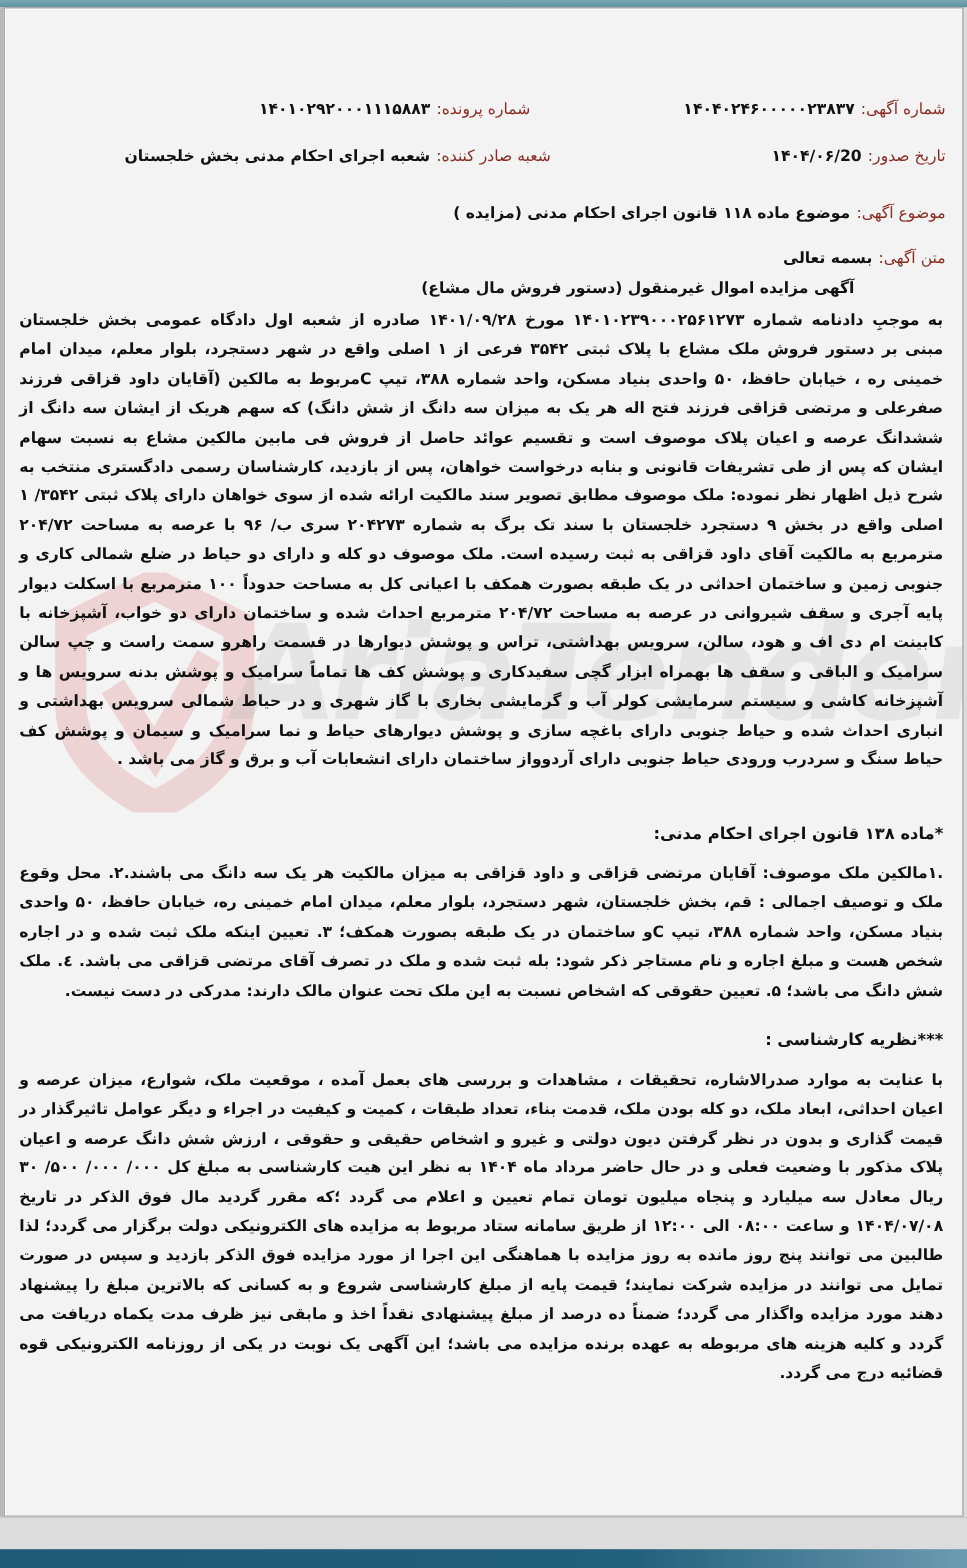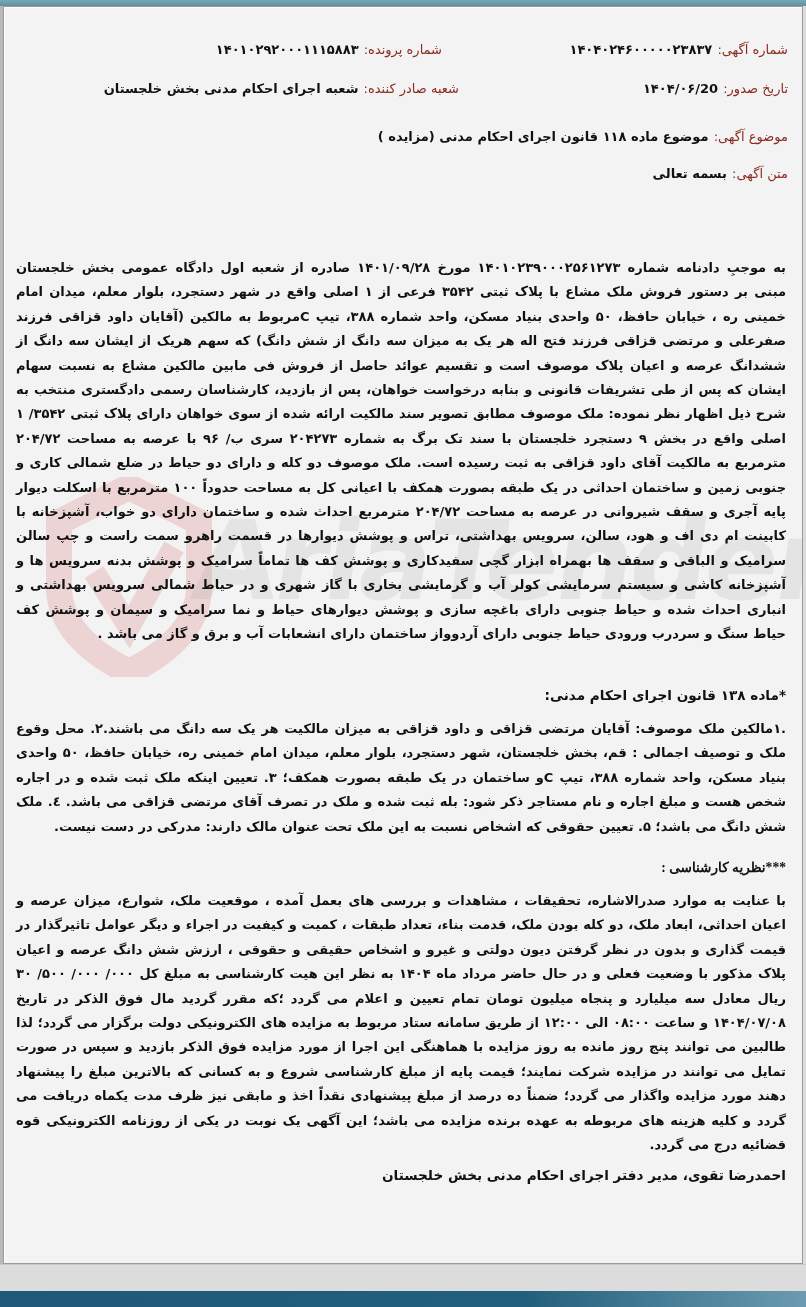--- a/index.html
+++ b/index.html
@@ -59,20 +59,21 @@
     }
     .value {
       color: #111;
       font-weight: bold;
       font-size: 13px;
     }
     .meta-row {
       position: absolute;
       white-space: nowrap;
       direction: rtl;
+      margin-top: 41px;
     }
     .body-text {
       position: absolute;
       right: 18px;
       width: 770px;
       font-size: 13px;
       font-weight: bold;
       line-height: 24.4px;
       text-align: justify;
       text-align-last: right;
@@ -154,27 +155,29 @@
 
     <div class="meta-row" style="right:16px; top:119px;">
       <span class="label">موضوع آگهی:</span>
       <span class="value">موضوع ماده ۱۱۸ قانون اجرای احکام مدنی (مزایده )</span>
     </div>
 
     <div class="meta-row" style="right:16px; top:156px;">
       <span class="label">متن آگهی:</span>
       <span class="value">بسمه تعالی</span>
     </div>
+    <div class="meta-row" style="right:92px; top:181px;">
+      <span class="value">آگهی مزایده اموال غیرمنقول (دستور فروش مال مشاع)</span>
+    </div>
 
     <div class="body-text" style="top:249px;">به موجبِ دادنامه شماره ۱۴۰۱۰۲۳۹۰۰۰۲۵۶۱۲۷۳ مورخ ۱۴۰۱/۰۹/۲۸ صادره از شعبه اول دادگاه عمومی بخش خلجستان مبنی بر دستور فروش ملک مشاع با پلاک ثبتی ۳۵۴۲ فرعی از ۱ اصلی واقع در شهر دستجرد، بلوار معلم، میدان امام خمینی ره ، خیابان حافظ، ۵۰ واحدی بنیاد مسکن، واحد شماره ۳۸۸، تیپ Cمربوط به مالکین (آقایان داود قزاقی فرزند صفرعلی و مرتضی قزاقی فرزند فتح اله هر یک به میزان سه دانگ از شش دانگ) که سهم هریک از ایشان سه دانگ از ششدانگ عرصه و اعیان پلاک موصوف است و تقسیم عوائد حاصل از فروش فی مابین مالکین مشاع به نسبت سهام ایشان که پس از طی تشریفات قانونی و بنابه درخواست خواهان، پس از بازدید، کارشناسان رسمی دادگستری منتخب به شرح ذیل اظهار نظر نموده: ملک موصوف مطابق تصویر سند مالکیت ارائه شده از سوی خواهان دارای پلاک ثبتی ۳۵۴۲/ ۱ اصلی واقع در بخش ۹ دستجرد خلجستان با سند تک برگ به شماره ۲۰۴۲۷۳ سری ب/ ۹۶ با عرصه به مساحت ۲۰۴/۷۲ مترمربع به مالکیت آقای داود قزاقی به ثبت رسیده است. ملک موصوف دو کله و دارای دو حیاط در ضلع شمالی کاری و جنوبی زمین و ساختمان احداثی در یک طبقه بصورت همکف با اعیانی کل به مساحت حدوداً ۱۰۰ مترمربع با اسکلت دیوار پایه آجری و سقف شیروانی در عرصه به مساحت ۲۰۴/۷۲ مترمربع احداث شده و ساختمان دارای دو خواب، آشپزخانه با کابینت ام دی اف و هود، سالن، سرویس بهداشتی، تراس و پوشش دیوارها در قسمت راهرو سمت راست و چپ سالن سرامیک و الباقی و سقف ها بهمراه ابزار گچی سفیدکاری و پوشش کف ها تماماً سرامیک و پوشش بدنه سرویس ها و آشپزخانه کاشی و سیستم سرمایشی کولر آب و گرمایشی بخاری با گاز شهری و در حیاط شمالی سرویس بهداشتی و انباری احداث شده و حیاط جنوبی دارای باغچه سازی و پوشش دیوارهای حیاط و نما سرامیک و سیمان و پوشش کف حیاط سنگ و سردرب ورودی حیاط جنوبی دارای آردوواز ساختمان دارای انشعابات آب و برق و گاز می باشد .</div>
 
     <div class="heading-line" style="top:680px;">*ماده ۱۳۸ قانون اجرای احکام مدنی:</div>
     <div class="body-text" style="top:710px;">.۱مالکین ملک موصوف: آقایان مرتضی قزاقی و داود قزاقی به میزان مالکیت هر یک سه دانگ می باشند.۲. محل وقوع ملک و توصیف اجمالی : قم، بخش خلجستان، شهر دستجرد، بلوار معلم، میدان امام خمینی ره، خیابان حافظ، ۵۰ واحدی بنیاد مسکن، واحد شماره ۳۸۸، تیپ Cو ساختمان در یک طبقه بصورت همکف؛ ۳. تعیین اینکه ملک ثبت شده و در اجاره شخص هست و مبلغ اجاره و نام مستاجر ذکر شود: بله ثبت شده و ملک در تصرف آقای مرتضی قزاقی می باشد. ٤. ملک شش دانگ می باشد؛ ۵. تعیین حقوقی که اشخاص نسبت به این ملک تحت عنوان مالک دارند: مدرکی در دست نیست.</div>
 
-    <div class="heading-line" style="top:852px;font-family:Liberation Serif, serif;">***نظریه کارشناسی :</div>
+    <div class="heading-line" style="top:852px;">***نظریه کارشناسی :</div>
     <div class="body-text" style="top:882px;">با عنایت به موارد صدرالاشاره، تحقیقات ، مشاهدات و بررسی های بعمل آمده ، موقعیت ملک، شوارع، میزان عرصه و اعیان احداثی، ابعاد ملک، دو کله بودن ملک، قدمت بناء، تعداد طبقات ، کمیت و کیفیت در اجراء و دیگر عوامل تاثیرگذار در قیمت گذاری و بدون در نظر گرفتن دیون دولتی و غیرو و اشخاص حقیقی و حقوقی ، ارزش شش دانگ عرصه و اعیان پلاک مذکور با وضعیت فعلی و در حال حاضر مرداد ماه ۱۴۰۴ به نظر این هیت کارشناسی به مبلغ کل ۰۰۰/ ۰۰۰/ ۵۰۰/ ۳۰ ریال معادل سه میلیارد و پنجاه میلیون تومان تمام تعیین و اعلام می گردد ؛که مقرر گردید مال فوق الذکر در تاریخ ۱۴۰۴/۰۷/۰۸ و ساعت ۰۸:۰۰ الی ۱۲:۰۰ از طریق سامانه ستاد مربوط به مزایده های الکترونیکی دولت برگزار می گردد؛ لذا طالبین می توانند پنج روز مانده به روز مزایده با هماهنگی این اجرا از مورد مزایده فوق الذکر بازدید و سپس در صورت تمایل می توانند در مزایده شرکت نمایند؛ قیمت پایه از مبلغ کارشناسی شروع و به کسانی که بالاترین مبلغ را پیشنهاد دهند مورد مزایده واگذار می گردد؛ ضمناً ده درصد از مبلغ پیشنهادی نقداً اخذ و مابقی نیز ظرف مدت یکماه دریافت می گردد و کلیه هزینه های مربوطه به عهده برنده مزایده می باشد؛ این آگهی یک نوبت در یکی از روزنامه الکترونیکی قوه قضائیه درج می گردد.</div>
 
-    <div class="signature">احمدرضا تقوی، مدیر دفتر اجرای احکام مدنی بخش خلجستان</div>
   </div>
 </div>
 
 <div class="footer-gray"></div>
 <div class="bottom-bar"></div>
 
 </body></html>

